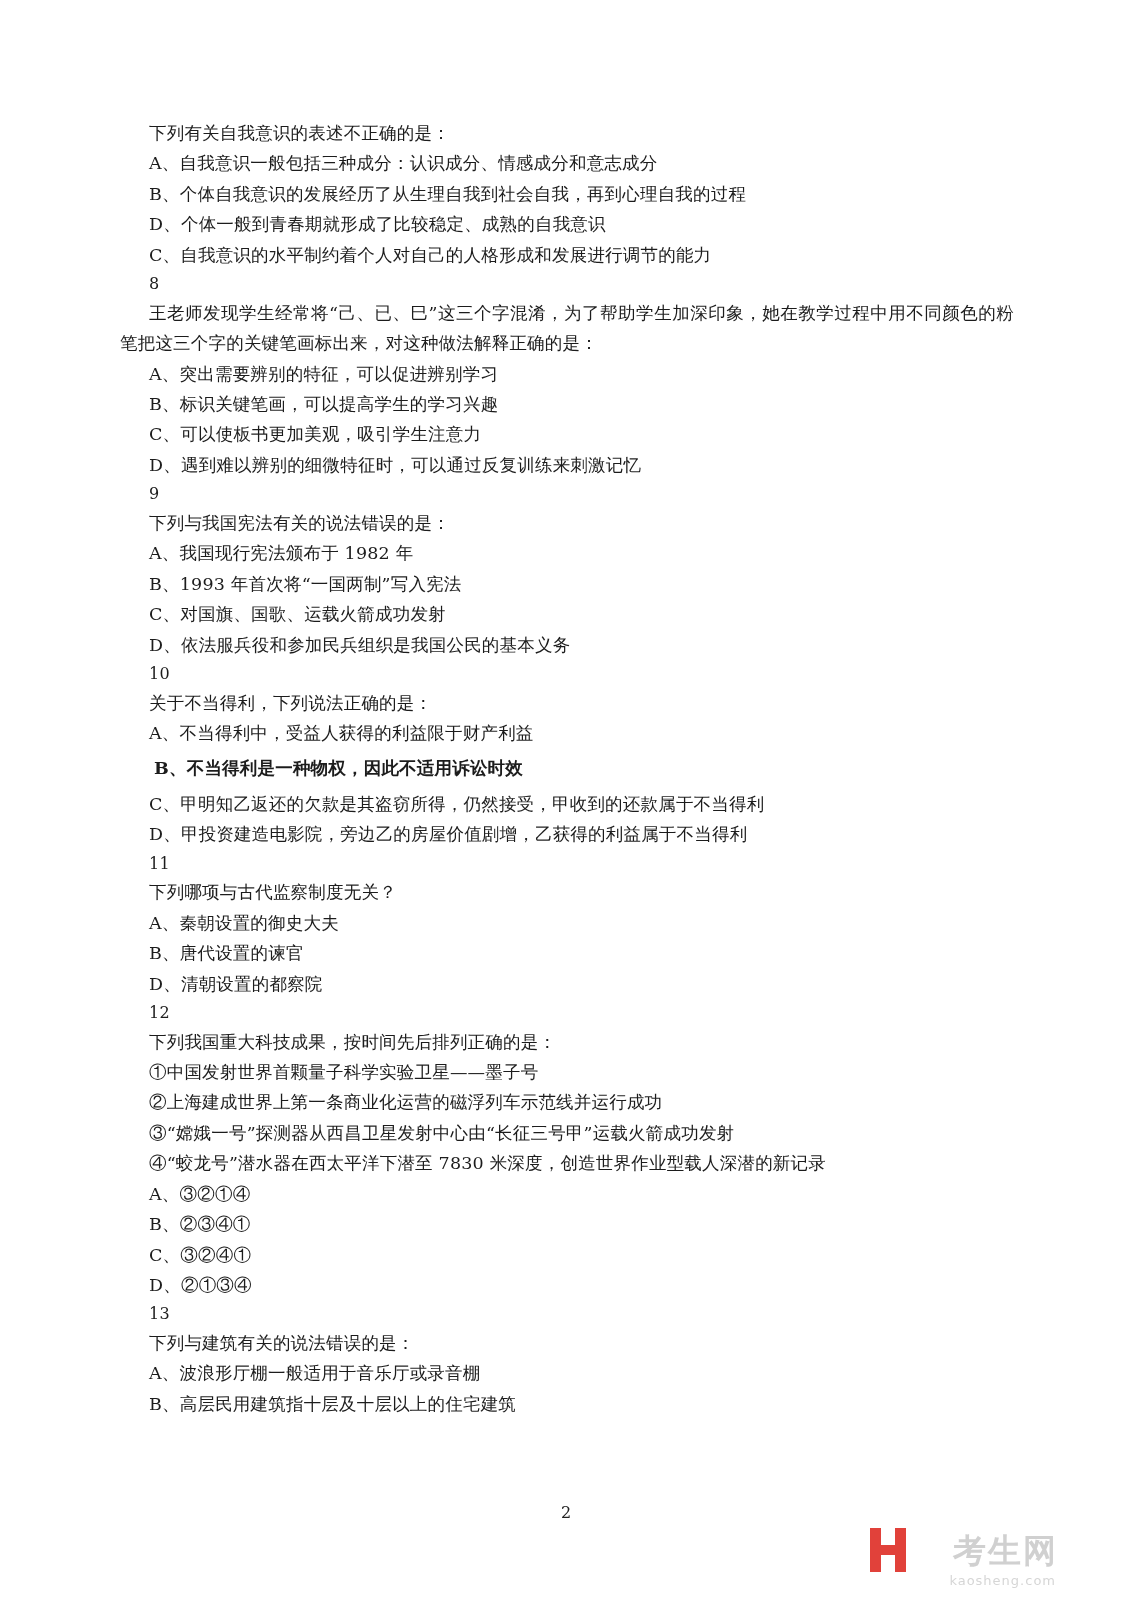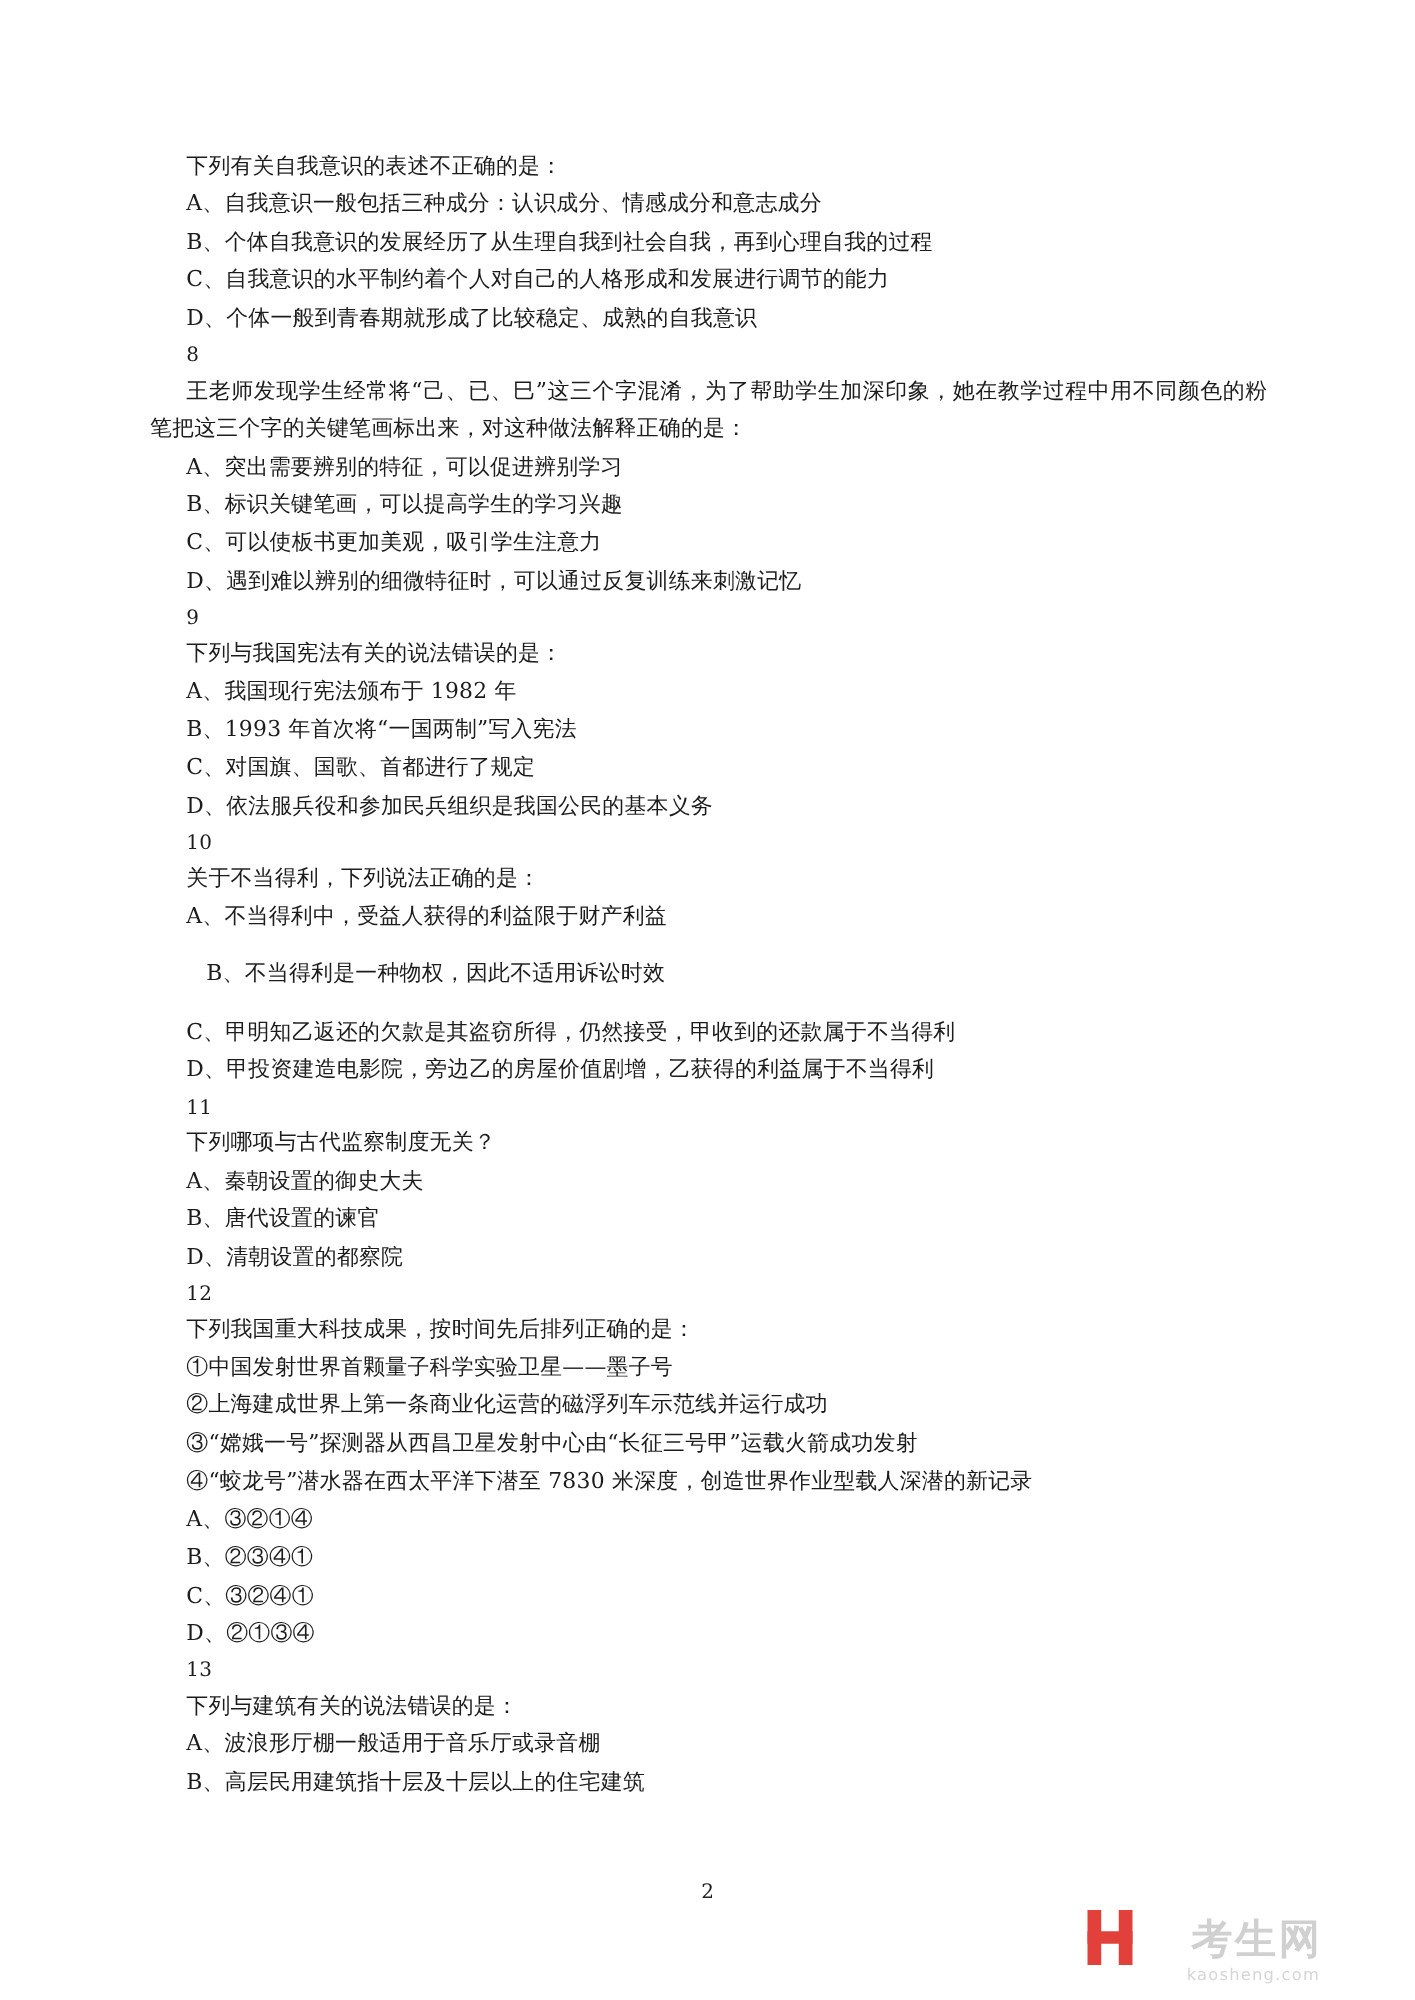--- a/index.html
+++ b/index.html
@@ -103,38 +103,38 @@
   }
 </style>
 </head>
 <body>
 
 <div class="page">
   <div class="doc" id="doc-body">
       <p class="stem" style="margin: 0px;">下列有关自我意识的表述不正确的是：</p>
       <p class="opt" style="margin: 0px;">A、自我意识一般包括三种成分：认识成分、情感成分和意志成分</p>
       <p class="opt" style="margin: 0px;">B、个体自我意识的发展经历了从生理自我到社会自我，再到心理自我的过程</p>
+      <p class="opt" style="margin: 0px;">D、个体一般到青春期就形成了比较稳定、成熟的自我意识</p>
       <p class="opt" style="margin: 0px;">C、自我意识的水平制约着个人对自己的人格形成和发展进行调节的能力</p>
-      <p class="opt" style="margin: 0px;">D、个体一般到青春期就形成了比较稳定、成熟的自我意识</p>
       <p class="q-num" style="margin: 0px;">8</p>
       <p class="stem" style="margin: 0px;">王老师发现学生经常将“己、已、巳”这三个字混淆，为了帮助学生加深印象，她在教学过程中用不同颜色的粉笔把这三个字的关键笔画标出来，对这种做法解释正确的是：</p>
       <p class="opt" style="margin: 0px;">A、突出需要辨别的特征，可以促进辨别学习</p>
       <p class="opt" style="margin: 0px;">B、标识关键笔画，可以提高学生的学习兴趣</p>
       <p class="opt" style="margin: 0px;">C、可以使板书更加美观，吸引学生注意力</p>
       <p class="opt" style="margin: 0px;">D、遇到难以辨别的细微特征时，可以通过反复训练来刺激记忆</p>
       <p class="q-num" style="margin: 0px;">9</p>
       <p class="stem" style="margin: 0px;">下列与我国宪法有关的说法错误的是：</p>
       <p class="opt" style="margin: 0px;">A、我国现行宪法颁布于 1982 年</p>
       <p class="opt" style="margin: 0px;">B、1993 年首次将“一国两制”写入宪法</p>
-      <p class="opt" style="margin: 0px;">C、对国旗、国歌、首都进行了规定</p>
+      <p class="opt" style="margin: 0px;">C、对国旗、国歌、运载火箭成功发射</p>
       <p class="opt" style="margin: 0px;">D、依法服兵役和参加民兵组织是我国公民的基本义务</p>
       <p class="q-num" style="margin: 0px;">10</p>
       <p class="stem" style="margin: 0px;">关于不当得利，下列说法正确的是：</p>
       <p class="opt" style="margin: 0px;">A、不当得利中，受益人获得的利益限于财产利益</p>
-      <p class="opt" style="margin: 16px;">B、不当得利是一种物权，因此不适用诉讼时效</p>
+      <p class="opt" style="margin: 5px; font-weight: bold;">B、不当得利是一种物权，因此不适用诉讼时效</p>
       <p class="opt" style="margin: 0px;">C、甲明知乙返还的欠款是其盗窃所得，仍然接受，甲收到的还款属于不当得利</p>
       <p class="opt" style="margin: 0px;">D、甲投资建造电影院，旁边乙的房屋价值剧增，乙获得的利益属于不当得利</p>
       <p class="q-num" style="margin: 0px;">11</p>
       <p class="stem" style="margin: 0px;">下列哪项与古代监察制度无关？</p>
       <p class="opt" style="margin: 0px;">A、秦朝设置的御史大夫</p>
       <p class="opt" style="margin: 0px;">B、唐代设置的谏官</p>
       <p class="opt" style="margin: 0px;">D、清朝设置的都察院</p>
       <p class="q-num" style="margin: 0px;">12</p>
       <p class="stem" style="margin: 0px;">下列我国重大科技成果，按时间先后排列正确的是：</p>
       <p class="item" style="margin: 0px;">①中国发射世界首颗量子科学实验卫星——墨子号</p>

